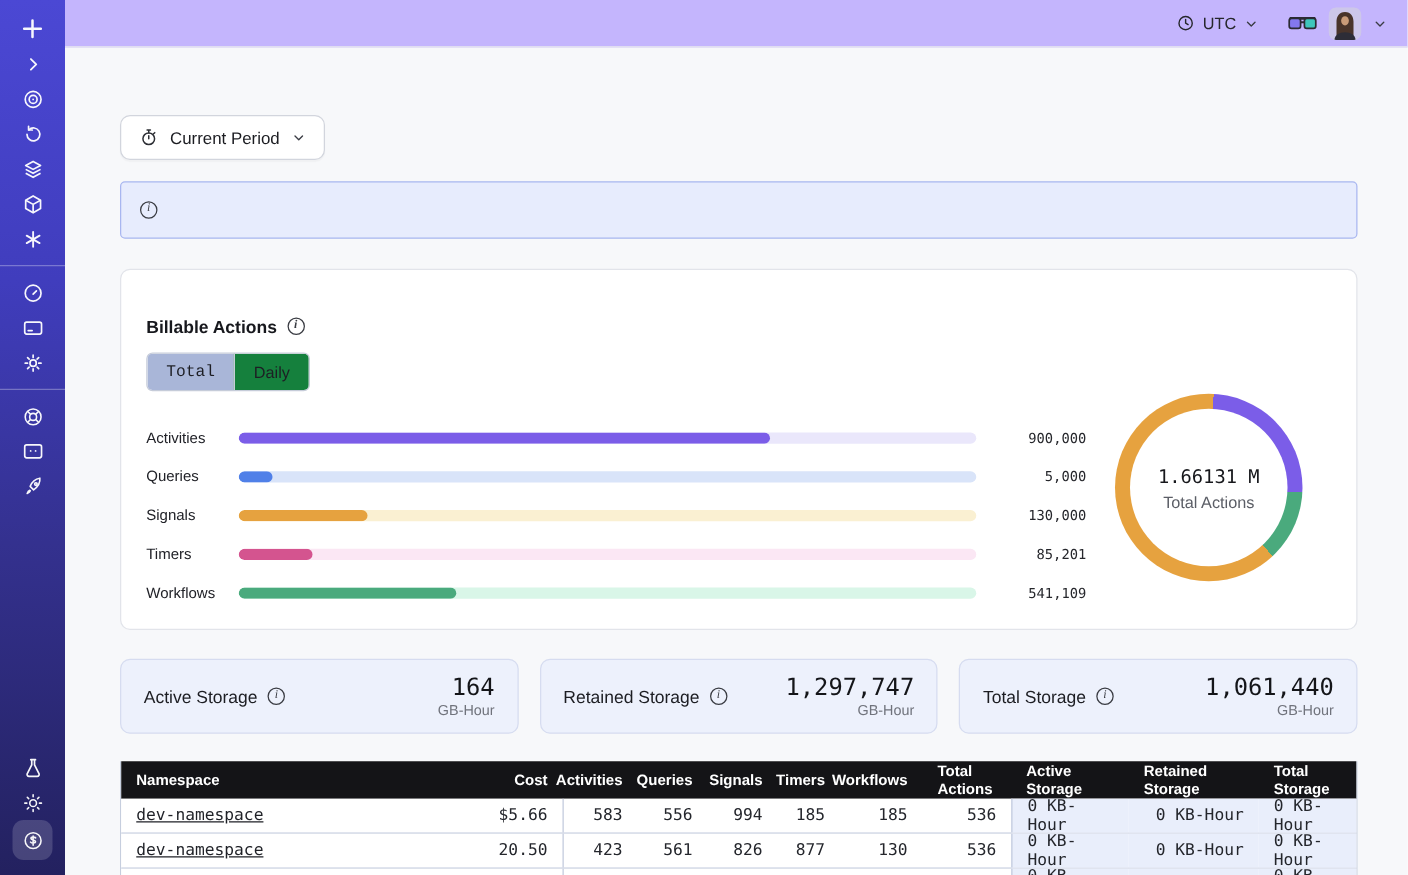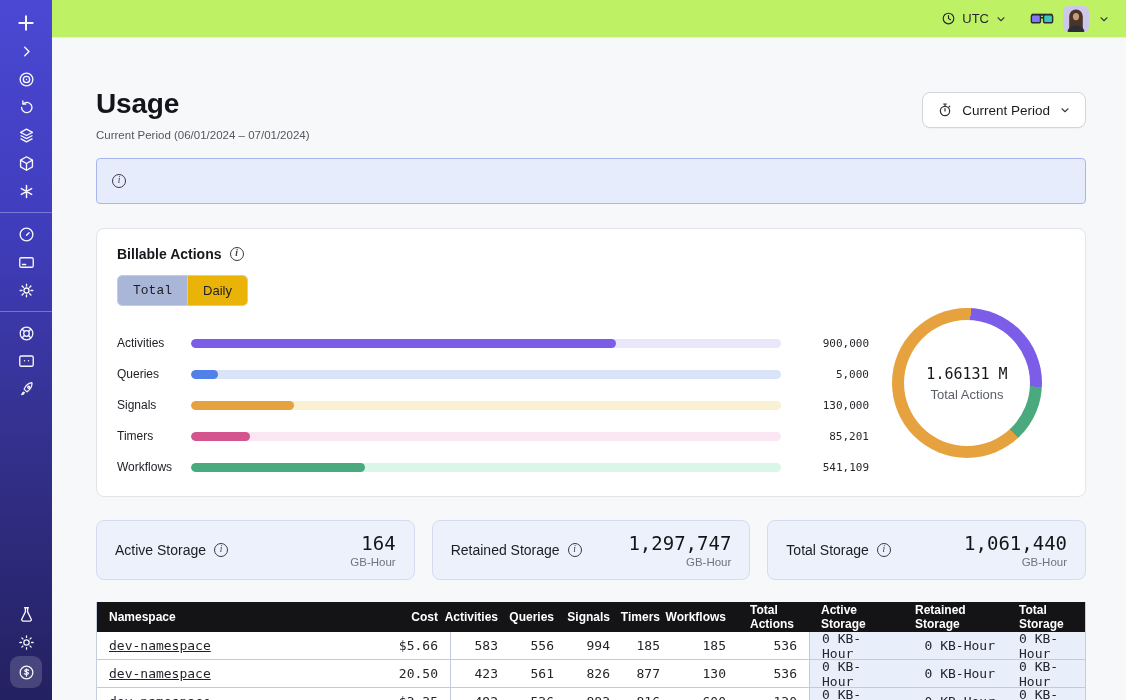--- a/index.html
+++ b/index.html
@@ -18,21 +18,21 @@
   .side-icon {
     width:32px; height:28px; flex:none; display:flex; align-items:center; justify-content:center;
     color:#fff; cursor:pointer; opacity:.96;
   }
   .side-divider { width:52px; height:1px; background:rgba(255,255,255,.3); margin:7px 0; flex:none; }
   .side-spacer { flex:1; }
   .side-icon.active { background:rgba(255,255,255,.17); border-radius:9px; width:32px; height:32px; }
 
   
   .topbar {
-    position:absolute; left:52px; right:0; top:0; height:38px; background:#bef264;
+    position:absolute; left:52px; right:0; top:0; height:38px; background:#c4b5fd;
     border-bottom:1px solid #e9eaee; display:flex; align-items:center; justify-content:flex-end;
     padding-right:16px; gap:9px; z-index:10;
   }
   .tz-group { display:flex; align-items:center; gap:6px; cursor:pointer; color:#26272c; margin-right:14px; }
   .tz-label { font-size:13px; font-weight:500; }
   .avatar {
     width:26px; height:26px; border-radius:6px; background:#cdc7ea; overflow:hidden; cursor:pointer; flex:none;
   }
   .chev { color:#4a4c55; display:flex; }
 
@@ -59,23 +59,23 @@
     display:inline-flex; align-items:center; justify-content:center;
     font-size:9.5px; line-height:1; color:#393b42; font-family:"Liberation Serif", serif; font-style:italic;
   }
   .info::after { content:'i'; }
 
   
   .card {
     margin-top:24px; background:#fff; border:1px solid #e2e4ea; border-radius:8px;
     padding:17px 20px 22px;
   }
-  .card-title { display:flex; align-items:center; gap:8px; font-size:14px; font-weight:600; color:#17181d; }
+  .card-title { display:flex; align-items:center; gap:8px; font-size:14px; font-weight:600; color:#17181d;margin-top:20px; }
   .tabs { margin-top:13px; display:inline-flex; border:1px solid #c6ccd9; border-radius:5px; overflow:hidden; background:#fff; }
-  .tab { padding:7px 15px; font-size:13px; color:#1d1e24; cursor:pointer; background:#eab308; }
+  .tab { padding:7px 15px; font-size:13px; color:#1d1e24; cursor:pointer; background:#15803d; }
   .tab.active { background:#a9b6d8;font-family:Liberation Mono, monospace; }
   .tab + .tab { border-left:1px solid #c6ccd9; }
 
   .chart-wrap { display:flex; margin-top:22px; }
   .bars { flex:1; display:flex; flex-direction:column; padding-top:8px; }
   .bar-row { display:flex; align-items:center; margin-bottom:17px; }
   .bar-row:last-child { margin-bottom:0; }
   .bar-label { width:74px; flex:none; font-size:12px; color:#212228; }
   .bar-track { flex:1; height:9px; border-radius:5px; position:relative; overflow:hidden; }
   .bar-fill { position:absolute; left:0; top:0; height:100%; border-radius:5px; }
@@ -254,24 +254,20 @@
     <svg class="ic" width="12" height="12" viewBox="0 0 24 24" fill="none" stroke="#3a3c44" stroke-width="2.2" stroke-linecap="round" stroke-linejoin="round">
         <path d="M6 9.5l6 6 6-6"></path>
       </svg>
   </span>
 </header>
 
 <main class="main">
   <div class="content">
 
     <div class="title-row">
-      <div>
-        <h1>Usage</h1>
-        <div class="subtitle">Current Period (06/01/2024 – 07/01/2024)</div>
-      </div>
       <button class="period-btn">
         <span style="display:flex;">
           <svg class="ic" width="16" height="16" viewBox="0 0 24 24" fill="none" stroke="#2d2f35" stroke-width="1.8" stroke-linecap="round">
               <circle cx="12" cy="13.5" r="7"></circle>
               <path d="M12 13.5V10M10 3h4M12 3v3.3M17.8 7.6l1.4-1.4"></path>
             </svg>
         </span>
         <span>Current Period</span>
         <svg class="ic" width="12" height="12" viewBox="0 0 24 24" fill="none" stroke="#3a3c44" stroke-width="2.2" stroke-linecap="round" stroke-linejoin="round">
             <path d="M6 9.5l6 6 6-6"></path>

